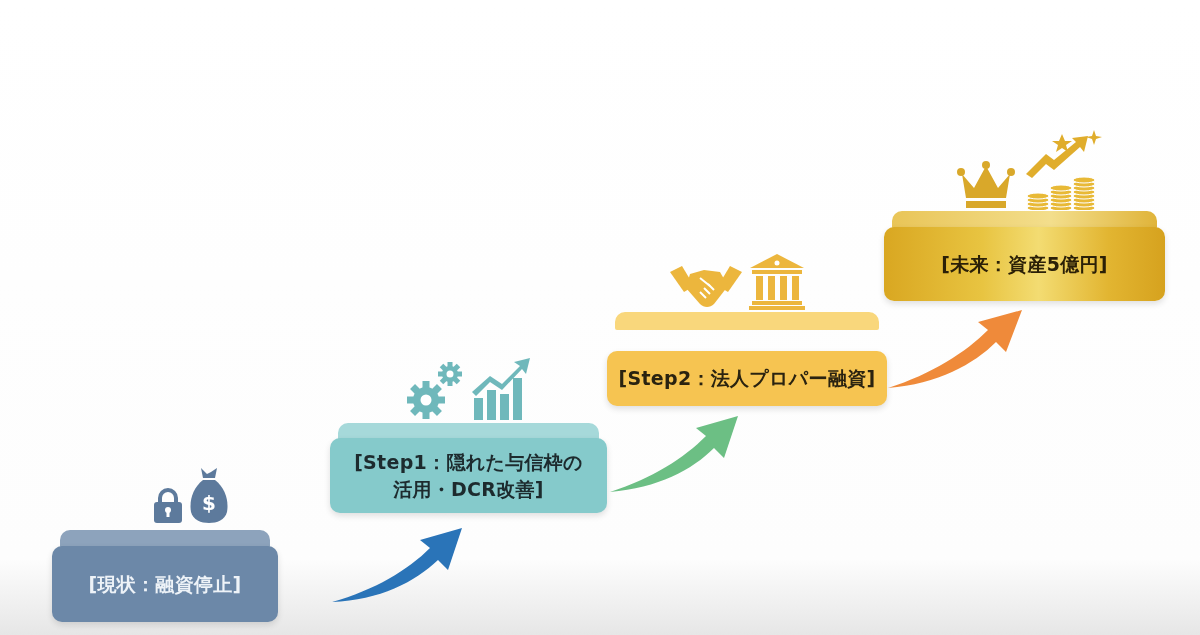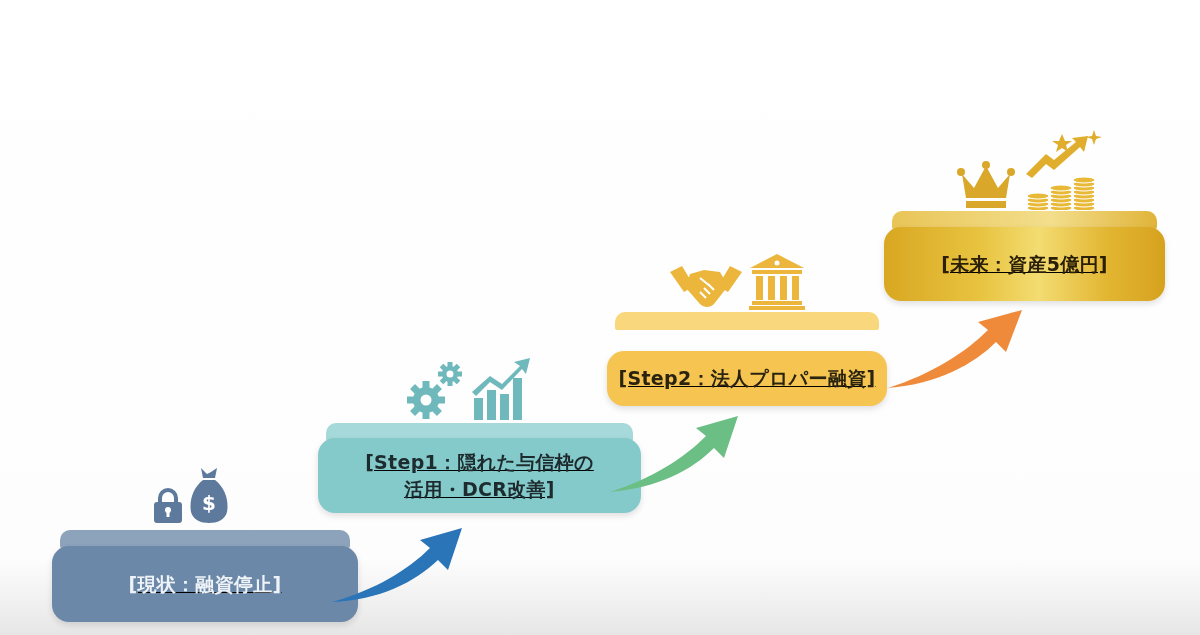--- a/index.html
+++ b/index.html
@@ -8,36 +8,35 @@
     background: linear-gradient(to bottom, #ffffff 0%, #fdfdfd 88%, #eeeeee 96%, #e6e6e6 100%);
     font-family: "DejaVu Sans", "Liberation Sans", sans-serif;
   }
   .step { position:absolute; }
   .top-face {
     position:absolute; left:8px; right:8px; height:18px; top:0;
     border-radius:10px 10px 2px 2px;
   }
   .front {
     position:absolute; left:0; right:0; bottom:0;
-    border-radius:17px;
+    border-radius:10px;
     display:flex; align-items:center; justify-content:center; text-align:center;
     box-shadow: 0 3px 6px rgba(0,0,0,0.12);
-    text-decoration: underline;
   }
   .label { font-weight:bold; font-size:19px; line-height:27px; letter-spacing:0.3px; }
   .icons { position:absolute; display:flex; align-items:flex-end; gap:6px; }
   .arrow { position:absolute; }
 
   
-  #s0 { left:52px; top:530px; width:306px; height:92px; }
+  #s0 { left:52px; top:530px; width:226px; height:92px; }
   #s0 .top-face { background:#8da3bc; }
   #s0 .front { top:16px; background:#6c88a8; }
   #s0 .label { color:#eef3f8; }
   
-  #s1 { left:318px; top:423px; width:277px; height:90px;padding-left:46px; }
+  #s1 { left:330px; top:423px; width:277px; height:90px; }
   #s1 .top-face { background:#a6d9da; }
   #s1 .front { top:15px; background:#85cacb; }
   #s1 .label { color:#1d2b2e; }
   
   #s2 { left:607px; top:312px; width:280px; height:94px; }
   #s2 .top-face { background:#f9d77c; }
   #s2 .front { top:15px; background:#f6c451;margin-top:24px; }
   #s2 .label { color:#2a2310; }
   
   #s3 { left:884px; top:211px; width:281px; height:90px; }

